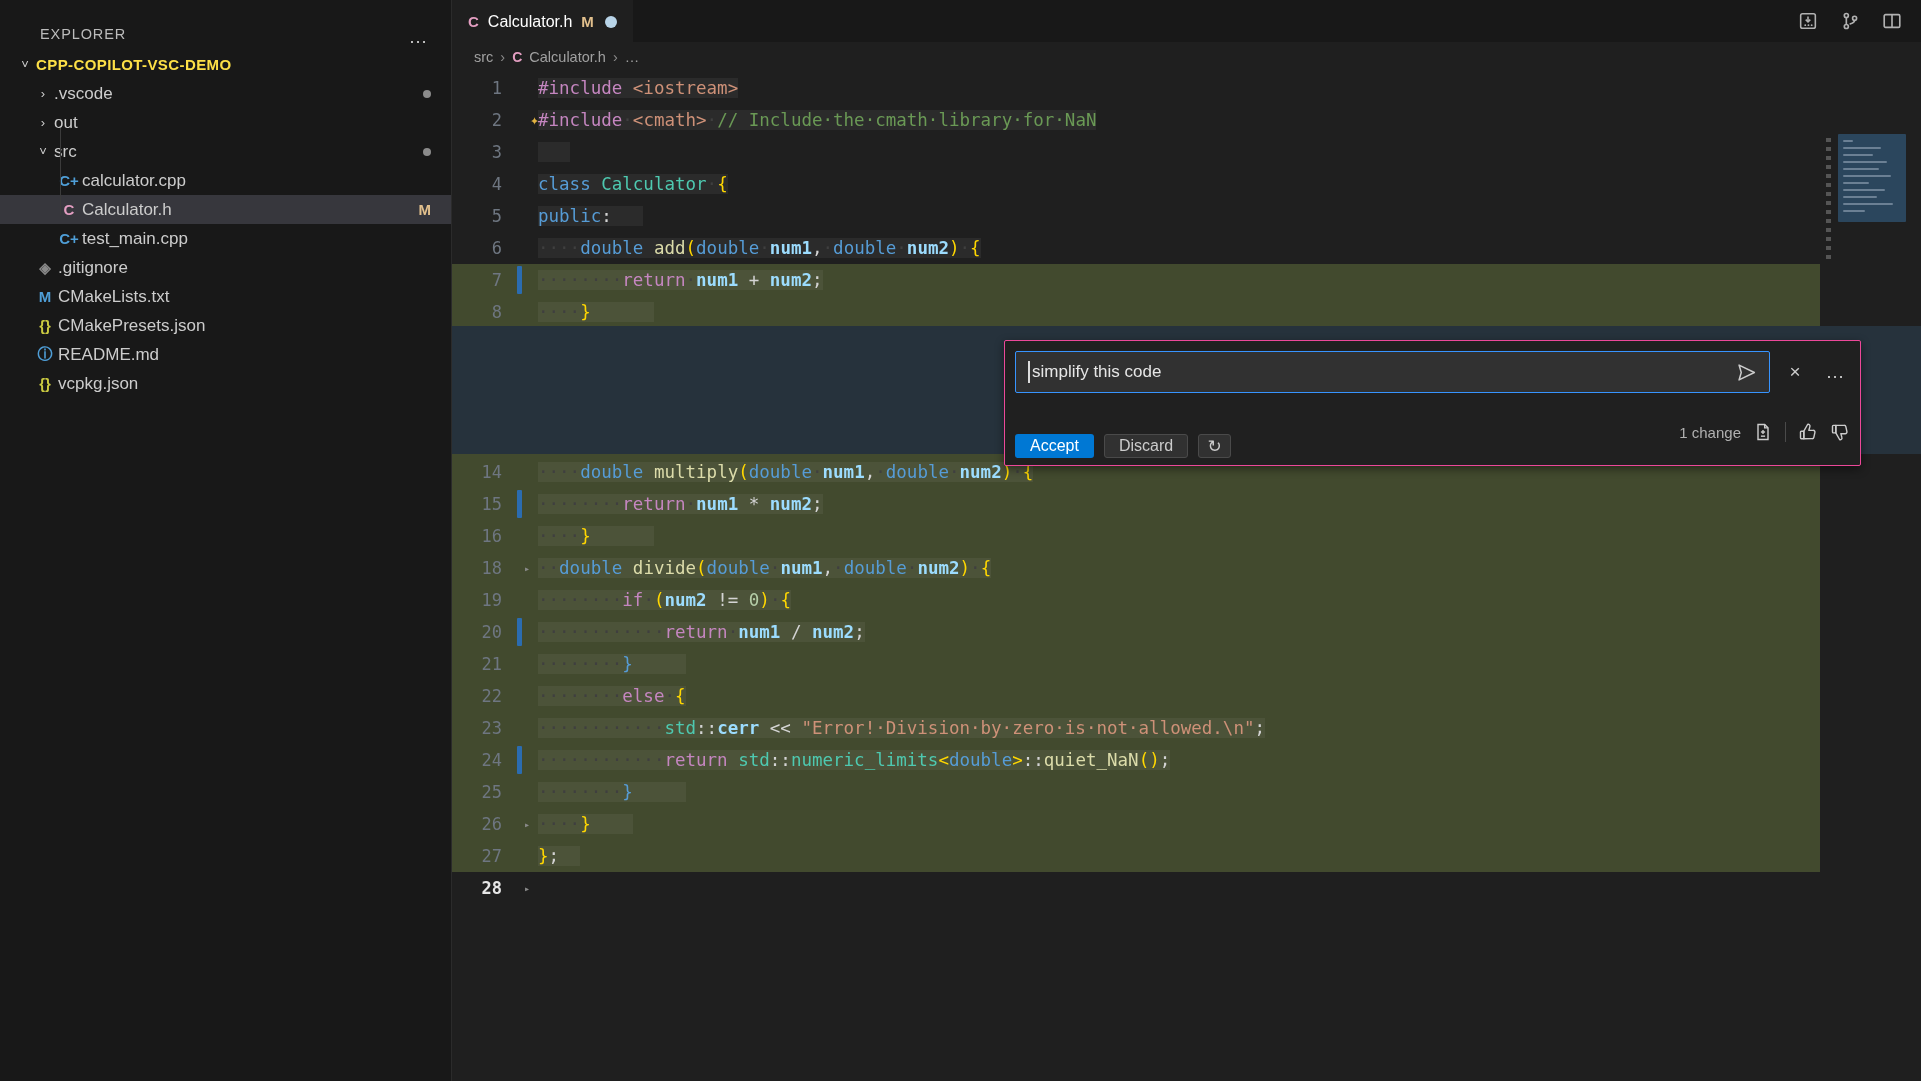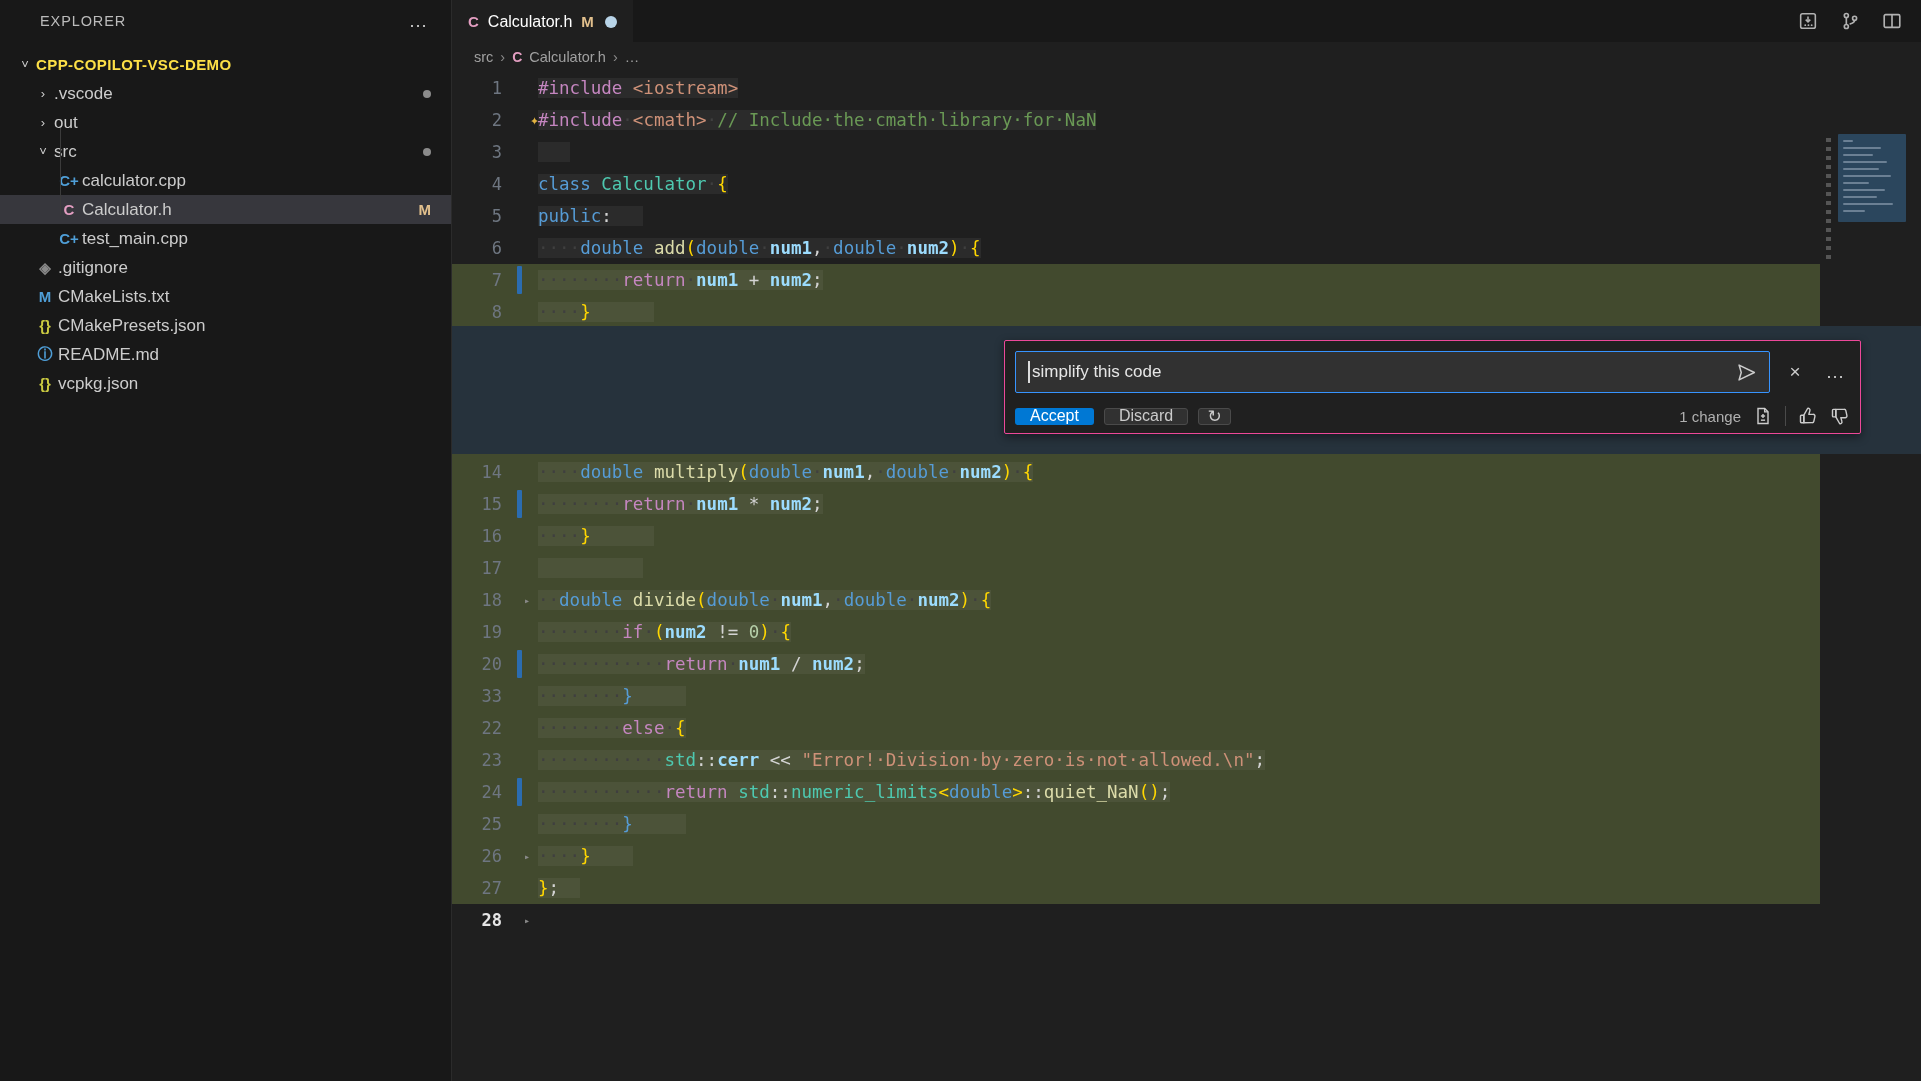--- a/index.html
+++ b/index.html
@@ -19,21 +19,21 @@
 
   
   #sidebar {
     width: 452px; height: 100%;
     background: #181818;
     border-right: 1px solid #2b2b2b;
     flex: 0 0 452px;
     position: relative;
   }
   .explorer-header {
-    display: flex; align-items: center; justify-content: space-between;
+    display: flex; align-items: flex-end; justify-content: space-between;
     height: 42px; padding: 0 22px 0 40px; gap: 44px;
   }
   .explorer-title {
     font-size: 14.5px; letter-spacing: 0.9px; color: #bbbbbb; font-weight: 400;
     text-transform: uppercase;
   }
   .dots-icon { color: #cccccc; font-size: 19px; letter-spacing:1.5px; line-height:10px; }
 
   .tree { margin-top: 8px; font-size: 17px; color: #cccccc; }
   .row {
@@ -207,24 +207,25 @@
     align-items: center; justify-content: center; color: #cccccc;
   }
   .chat-ico-btn {
     width: 30px; height: 30px; display: flex; align-items: center;
     justify-content: center; color: #cccccc; font-size: 19px;
   }
   .chat-actions-row {
     display: flex; align-items: center; gap: 10px; margin-top: 13px;
   }
   .btn {
-    height: 17px; padding: 0 14px; border-radius: 3px;
+    height: 24px; padding: 0 14px; border-radius: 3px;
     display: flex; align-items: center; justify-content: center;
     font-size: 16px; font-family: "Liberation Sans", sans-serif;
     border: 1px solid transparent;
+    margin-top: 28px;
   }
   .btn.primary { background: #0078d4; color: #ffffff; }
   .btn.secondary { background: #313131; color: #cccccc; border-color: #4a4a4a; }
   .btn.iconbtn {
     width: 33px; padding: 0; background: #313131; color: #cccccc;
     border-color: #4a4a4a; font-size: 17px;
   }
   .chat-right {
     margin-left: auto; display: flex; align-items: center; gap: 12px;
     color: #b0b0b0; font-size: 15px;
@@ -360,25 +361,24 @@
           <div class="cline"><span class="lnum" style="position: relative; z-index: 2;">6</span><span class="gutter-mark" style="position: relative; z-index: 2;"></span><span class="ctext" style="z-index: 2;"><span class="seg t-ws hl">····</span><span class="seg t-kw hl">double </span><span class="seg t-fn hl">add</span><span class="seg t-punct hl">(</span><span class="seg t-kw hl">double</span><span class="seg t-ws hl">·</span><span class="seg t-var hl">num1</span><span class="seg t-plain hl">,</span><span class="seg t-ws hl">·</span><span class="seg t-kw hl">double</span><span class="seg t-ws hl">·</span><span class="seg t-var hl">num2</span><span class="seg t-punct hl">)</span><span class="seg t-ws hl">·</span><span class="seg t-punct hl">{</span></span></div>
           <div class="cline"><div class="greenrow"></div><span class="lnum" style="position: relative; z-index: 2;">7</span><span class="gutter-mark changed" style="position: relative; z-index: 2;"></span><span class="ctext" style="z-index: 2;"><span class="seg t-ws hl">········</span><span class="seg t-ctrl hl">return</span><span class="seg t-ws hl">·</span><span class="seg t-var hl">num1</span><span class="seg t-op hl"> + </span><span class="seg t-var hl">num2</span><span class="seg t-plain hl">;</span></span></div>
           <div class="cline"><div class="greenrow"></div><span class="lnum" style="position: relative; z-index: 2;">8</span><span class="gutter-mark" style="position: relative; z-index: 2;"></span><span class="ctext" style="z-index: 2;"><span class="seg t-ws hl">····</span><span class="seg t-punct hl">}</span><span class="seg t-plain hl">      </span></span></div>
           <div class="cline"><div class="greenrow"></div><span class="lnum" style="position: relative; z-index: 2;">9</span><span class="gutter-mark" style="position: relative; z-index: 2;"></span><span class="ctext" style="z-index: 2;"><span class="seg t-plain hl">          </span></span></div>
           <div class="cline"><div class="greenrow"></div><span class="lnum" style="position: relative; z-index: 2;">10</span><span class="gutter-mark" style="position: relative; z-index: 2;"></span><span class="ctext" style="z-index: 2;"><span class="seg t-ws hl">····</span><span class="seg t-kw hl">double </span><span class="seg t-fn hl">subtract</span><span class="seg t-punct hl">(</span><span class="seg t-kw hl">double</span><span class="seg t-ws hl">·</span><span class="seg t-var hl">num1</span><span class="seg t-plain hl">,</span><span class="seg t-ws hl">·</span><span class="seg t-kw hl">double</span><span class="seg t-ws hl">·</span><span class="seg t-var hl">num2</span><span class="seg t-punct hl">)</span><span class="seg t-ws hl">·</span><span class="seg t-punct hl">{</span></span></div>
           <div class="cline"><div class="greenrow"></div><span class="lnum" style="position: relative; z-index: 2;">11</span><span class="gutter-mark changed" style="position: relative; z-index: 2;"></span><span class="ctext" style="z-index: 2;"><span class="seg t-ws hl">········</span><span class="seg t-ctrl hl">return</span><span class="seg t-ws hl">·</span><span class="seg t-var hl">num1</span><span class="seg t-op hl"> - </span><span class="seg t-var hl">num2</span><span class="seg t-plain hl">;</span></span></div>
           <div class="cline"><div class="greenrow"></div><span class="lnum" style="position: relative; z-index: 2;">12</span><span class="gutter-mark" style="position: relative; z-index: 2;"></span><span class="ctext" style="z-index: 2;"><span class="seg t-ws hl">····</span><span class="seg t-punct hl">}</span><span class="seg t-plain hl">      </span></span></div>
           <div class="cline"><div class="greenrow"></div><span class="lnum" style="position: relative; z-index: 2;">14</span><span class="gutter-mark" style="position: relative; z-index: 2;"></span><span class="ctext" style="z-index: 2;"><span class="seg t-ws hl">····</span><span class="seg t-kw hl">double </span><span class="seg t-fn hl">multiply</span><span class="seg t-punct hl">(</span><span class="seg t-kw hl">double</span><span class="seg t-ws hl">·</span><span class="seg t-var hl">num1</span><span class="seg t-plain hl">,</span><span class="seg t-ws hl">·</span><span class="seg t-kw hl">double</span><span class="seg t-ws hl">·</span><span class="seg t-var hl">num2</span><span class="seg t-punct hl">)</span><span class="seg t-ws hl">·</span><span class="seg t-punct hl">{</span></span></div>
           <div class="cline"><div class="greenrow"></div><span class="lnum" style="position: relative; z-index: 2;">15</span><span class="gutter-mark changed" style="position: relative; z-index: 2;"></span><span class="ctext" style="z-index: 2;"><span class="seg t-ws hl">········</span><span class="seg t-ctrl hl">return</span><span class="seg t-ws hl">·</span><span class="seg t-var hl">num1</span><span class="seg t-op hl"> * </span><span class="seg t-var hl">num2</span><span class="seg t-plain hl">;</span></span></div>
           <div class="cline"><div class="greenrow"></div><span class="lnum" style="position: relative; z-index: 2;">16</span><span class="gutter-mark" style="position: relative; z-index: 2;"></span><span class="ctext" style="z-index: 2;"><span class="seg t-ws hl">····</span><span class="seg t-punct hl">}</span><span class="seg t-plain hl">      </span></span></div>
-          <div class="cline"><div class="greenrow"></div><span class="lnum" style="position: relative; z-index: 2;">17</span><span class="gutter-mark" style="position: relative; z-index: 2;"></span><span class="ctext" style="z-index: 2;"><span class="seg t-plain hl">          </span></span></div>
           <div class="cline"><div class="greenrow"></div><span class="lnum" style="position: relative; z-index: 2;">18</span><span class="gutter-mark" style="position: relative; z-index: 2;"></span><span class="fold">▸</span><span class="ctext" style="z-index: 2;"><span class="seg t-ws hl">··</span><span class="seg t-kw hl">double </span><span class="seg t-fn hl">divide</span><span class="seg t-punct hl">(</span><span class="seg t-kw hl">double</span><span class="seg t-ws hl">·</span><span class="seg t-var hl">num1</span><span class="seg t-plain hl">,</span><span class="seg t-ws hl">·</span><span class="seg t-kw hl">double</span><span class="seg t-ws hl">·</span><span class="seg t-var hl">num2</span><span class="seg t-punct hl">)</span><span class="seg t-ws hl">·</span><span class="seg t-punct hl">{</span></span></div>
           <div class="cline"><div class="greenrow"></div><span class="lnum" style="position: relative; z-index: 2;">19</span><span class="gutter-mark" style="position: relative; z-index: 2;"></span><span class="ctext" style="z-index: 2;"><span class="seg t-ws hl">········</span><span class="seg t-ctrl hl">if</span><span class="seg t-ws hl">·</span><span class="seg t-punct hl">(</span><span class="seg t-var hl">num2</span><span class="seg t-op hl"> != </span><span class="seg t-num hl">0</span><span class="seg t-punct hl">)</span><span class="seg t-ws hl">·</span><span class="seg t-punct hl">{</span></span></div>
           <div class="cline"><div class="greenrow"></div><span class="lnum" style="position: relative; z-index: 2;">20</span><span class="gutter-mark changed" style="position: relative; z-index: 2;"></span><span class="ctext" style="z-index: 2;"><span class="seg t-ws hl">············</span><span class="seg t-ctrl hl">return</span><span class="seg t-ws hl">·</span><span class="seg t-var hl">num1</span><span class="seg t-op hl"> / </span><span class="seg t-var hl">num2</span><span class="seg t-plain hl">;</span></span></div>
-          <div class="cline"><div class="greenrow"></div><span class="lnum" style="position: relative; z-index: 2;">33</span><span class="gutter-mark" style="position: relative; z-index: 2;"></span><span class="ctext" style="z-index: 2;"><span class="seg t-ws hl">········</span><span class="seg t-kw hl">}</span><span class="seg t-plain hl">     </span></span></div>
+          <div class="cline"><div class="greenrow"></div><span class="lnum" style="position: relative; z-index: 2;">21</span><span class="gutter-mark" style="position: relative; z-index: 2;"></span><span class="ctext" style="z-index: 2;"><span class="seg t-ws hl">········</span><span class="seg t-kw hl">}</span><span class="seg t-plain hl">     </span></span></div>
           <div class="cline"><div class="greenrow"></div><span class="lnum" style="position: relative; z-index: 2;">22</span><span class="gutter-mark" style="position: relative; z-index: 2;"></span><span class="ctext" style="z-index: 2;"><span class="seg t-ws hl">········</span><span class="seg t-ctrl hl">else</span><span class="seg t-ws hl">·</span><span class="seg t-punct hl">{</span></span></div>
           <div class="cline"><div class="greenrow"></div><span class="lnum" style="position: relative; z-index: 2;">23</span><span class="gutter-mark" style="position: relative; z-index: 2;"></span><span class="ctext" style="z-index: 2;"><span class="seg t-ws hl">············</span><span class="seg t-type hl">std</span><span class="seg t-plain hl">::</span><span class="seg t-var hl">cerr</span><span class="seg t-op hl"> &lt;&lt; </span><span class="seg t-str hl">"Error!·Division·by·zero·is·not·allowed.\n"</span><span class="seg t-plain hl">;</span></span></div>
           <div class="cline"><div class="greenrow"></div><span class="lnum" style="position: relative; z-index: 2;">24</span><span class="gutter-mark changed" style="position: relative; z-index: 2;"></span><span class="ctext" style="z-index: 2;"><span class="seg t-ws hl">············</span><span class="seg t-ctrl hl">return</span><span class="seg t-plain hl"> </span><span class="seg t-type hl">std</span><span class="seg t-plain hl">::</span><span class="seg t-type hl">numeric_limits</span><span class="seg t-punct hl">&lt;</span><span class="seg t-kw hl">double</span><span class="seg t-punct hl">&gt;</span><span class="seg t-plain hl">::</span><span class="seg t-fn hl">quiet_NaN</span><span class="seg t-punct hl">()</span><span class="seg t-plain hl">;</span></span></div>
           <div class="cline"><div class="greenrow"></div><span class="lnum" style="position: relative; z-index: 2;">25</span><span class="gutter-mark" style="position: relative; z-index: 2;"></span><span class="ctext" style="z-index: 2;"><span class="seg t-ws hl">········</span><span class="seg t-kw hl">}</span><span class="seg t-plain hl">     </span></span></div>
           <div class="cline"><div class="greenrow"></div><span class="lnum" style="position: relative; z-index: 2;">26</span><span class="gutter-mark" style="position: relative; z-index: 2;"></span><span class="fold">▸</span><span class="ctext" style="z-index: 2;"><span class="seg t-ws hl">····</span><span class="seg t-punct hl">}</span><span class="seg t-plain hl">    </span></span></div>
           <div class="cline"><div class="greenrow"></div><span class="lnum" style="position: relative; z-index: 2;">27</span><span class="gutter-mark" style="position: relative; z-index: 2;"></span><span class="ctext" style="z-index: 2;"><span class="seg t-punct hl">}</span><span class="seg t-plain hl">;</span><span class="seg t-plain hl">  </span></span></div>
           <div class="cline current"><span class="lnum" style="position: relative; z-index: 2;">28</span><span class="gutter-mark" style="position: relative; z-index: 2;"></span><span class="fold">▸</span><span class="ctext" style="z-index: 2;"></span></div>
         </div>
 
       <div id="chat-banner"></div>

